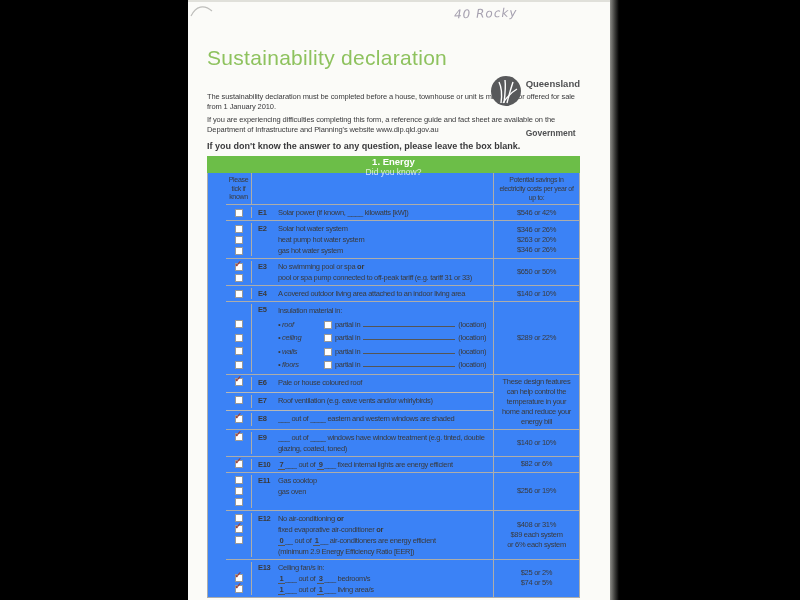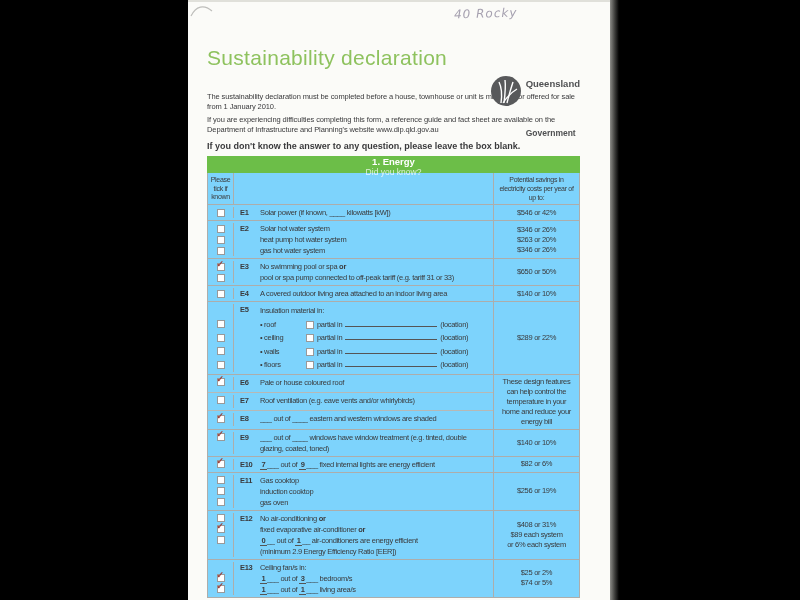--- a/index.html
+++ b/index.html
@@ -27,21 +27,21 @@
   .lt1{font-size:9.5px;font-weight:700;margin-top:35px;}
   .lt2{font-size:8.5px;font-weight:700;margin-top:40px;}
   .intro{font-size:7.5px;line-height:10px;margin-top:10px;letter-spacing:-.1px;}
   .intro + .intro{margin-top:3px;}
   .instruction{font-size:9px;font-weight:700;margin-top:6px;}
   .banner{margin-top:5px;height:17px;background:var(--green);
         display:flex;align-items:center;justify-content:space-between;padding:0 8px;flex-direction:column;}
   .banner-title{color:#fff;font-weight:700;font-size:9.5px;}
   .banner-hint{color:rgba(255,255,255,.78);font-size:8.5px;}
   .energy-table{border:1px solid var(--border);border-top:none;font-size:7.5px;
-        letter-spacing:-.3px;background:#7dd3fc;}
+        letter-spacing:-.3px;background:#3b82f6;padding-left:18px;}
   .t-header{display:flex;height:32px;border-bottom:1px solid var(--border);}
   .h-tick{width:26px;border-right:1px solid var(--border);font-size:7px;
         line-height:8.5px;padding:3px 2px;text-align:center;}
   .h-mid{flex:1;}
   .h-sav{width:86px;border-left:1px solid var(--border);font-size:7px;
         line-height:9px;display:flex;align-items:center;justify-content:center;
         text-align:center;padding:2px 4px;}
   .t-group{display:flex;align-items:stretch;}
   .t-group:not(:last-child){border-bottom:1px solid var(--border);}
   .g-left{flex:1;display:flex;flex-direction:column;}
@@ -52,21 +52,21 @@
   .tick-slot{height:11px;display:flex;align-items:center;justify-content:center;}
   .t-row.tall .tick-slot{height:13.5px;}
   .cell-content{flex:1;display:flex;padding:0 4px 0 6px;overflow:hidden;}
   .row-id{width:20px;flex:none;font-weight:700;line-height:11px;}
   .row-lines{flex:1;overflow:hidden;}
   .line{height:11px;line-height:11px;white-space:nowrap;}
   .t-row.tall .line{height:13.5px;line-height:13.5px;}
   .b{font-weight:700;}
   .fill{font-weight:700;border-bottom:1px solid #555;display:inline-block;
         min-width:7px;text-align:center;line-height:8px;}
-  .bul{display:inline-block;width:46px;}
+  .bul{display:inline-block;width:46px;font-style:italic;}
   .ul{display:inline-block;width:92px;border-bottom:1px solid #555;
         height:8px;margin:0 3px;}
   .cb{position:relative;display:inline-block;width:8px;height:8px;
         border:1px solid #999;background:#fff;vertical-align:middle;flex:none;}
   .cb.inline{margin-right:3px;}
   .cb .tk{position:absolute;left:-1px;top:-4px;font-size:9px;font-weight:700;
         color:var(--tick-red);line-height:9px;}
   .g-savings{width:86px;border-left:1px solid var(--border);display:flex;
         flex-direction:column;justify-content:center;text-align:center;
         padding:2px 4px;flex:none;font-size:7.5px;}
@@ -352,21 +352,20 @@
                     <span class="cb"></span>
                   </div>
                   <div class="tick-slot">
                     <span class="cb"></span>
                   </div>
                 </div>
                 <div class="cell-content">
                   <span class="row-id">E11</span>
                   <div class="row-lines">
                     <div class="line"><span>Gas cooktop</span></div>
-                    <div class="line"><span>induction cooktop</span></div>
                     <div class="line"><span>gas oven</span></div>
                   </div>
                 </div>
               </div>
             </div>
             <div class="g-savings">
               <div class="sav-line">$256 or 19%</div>
             </div>
           </div>
           <div class="t-group">

